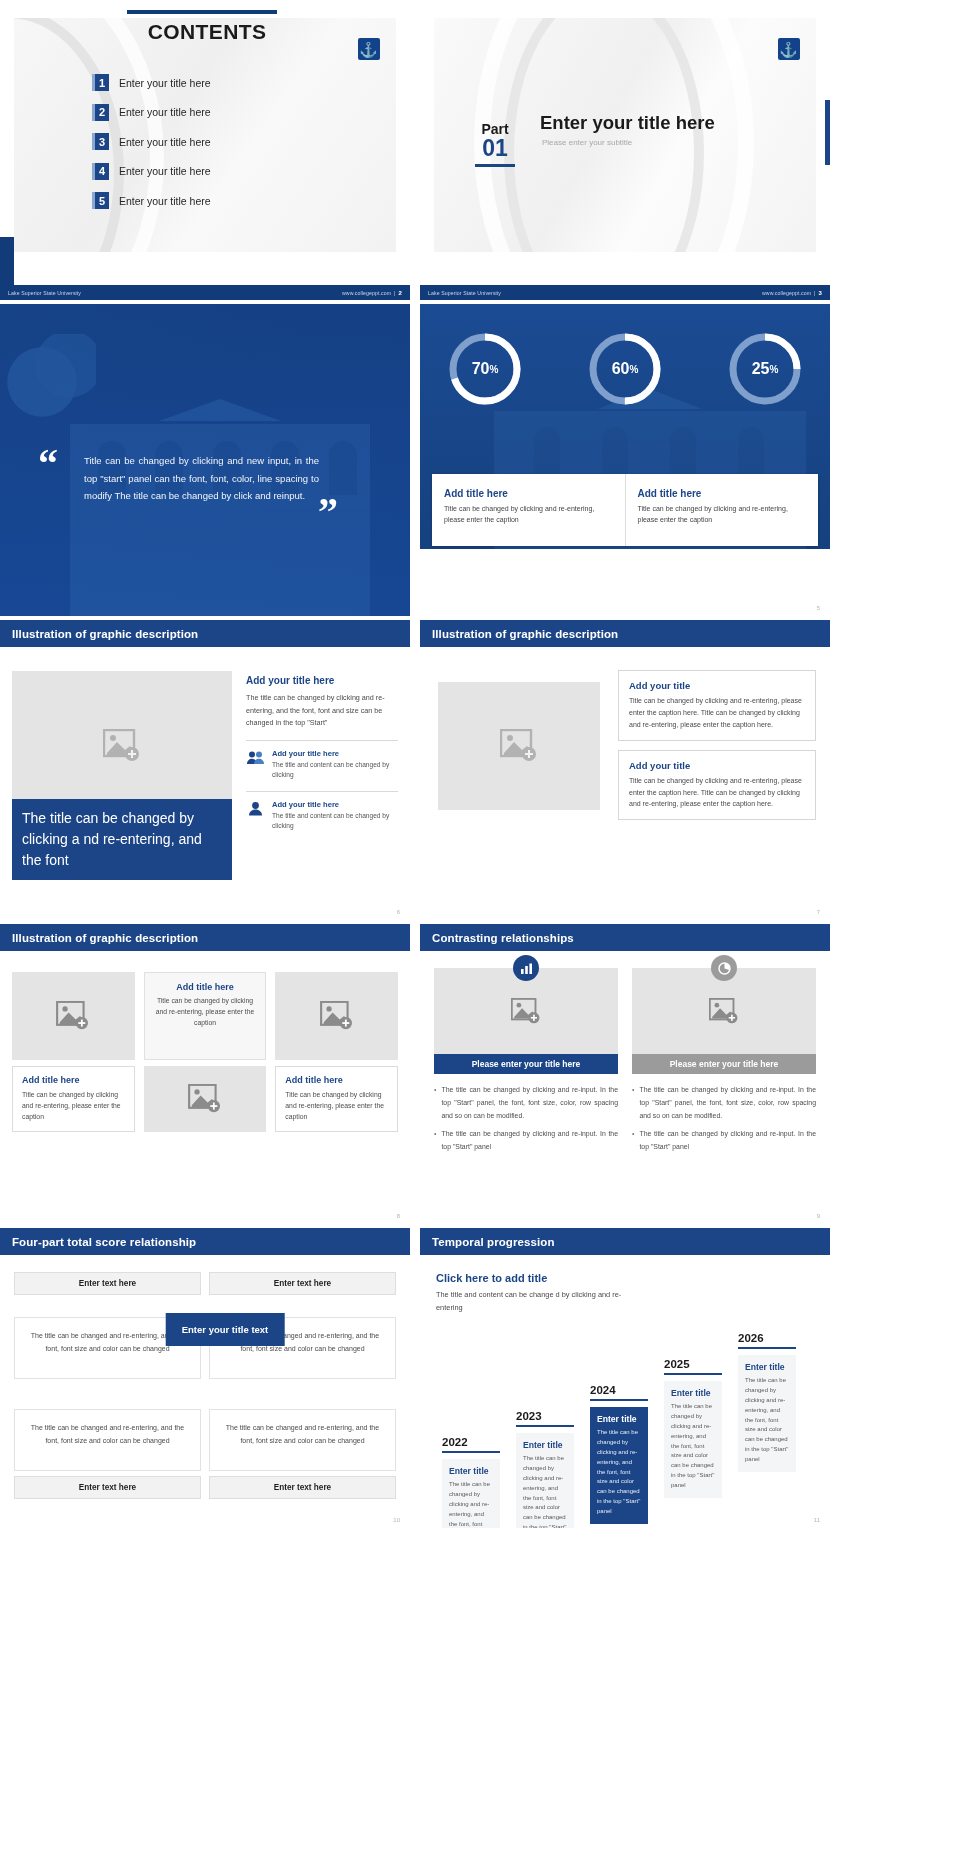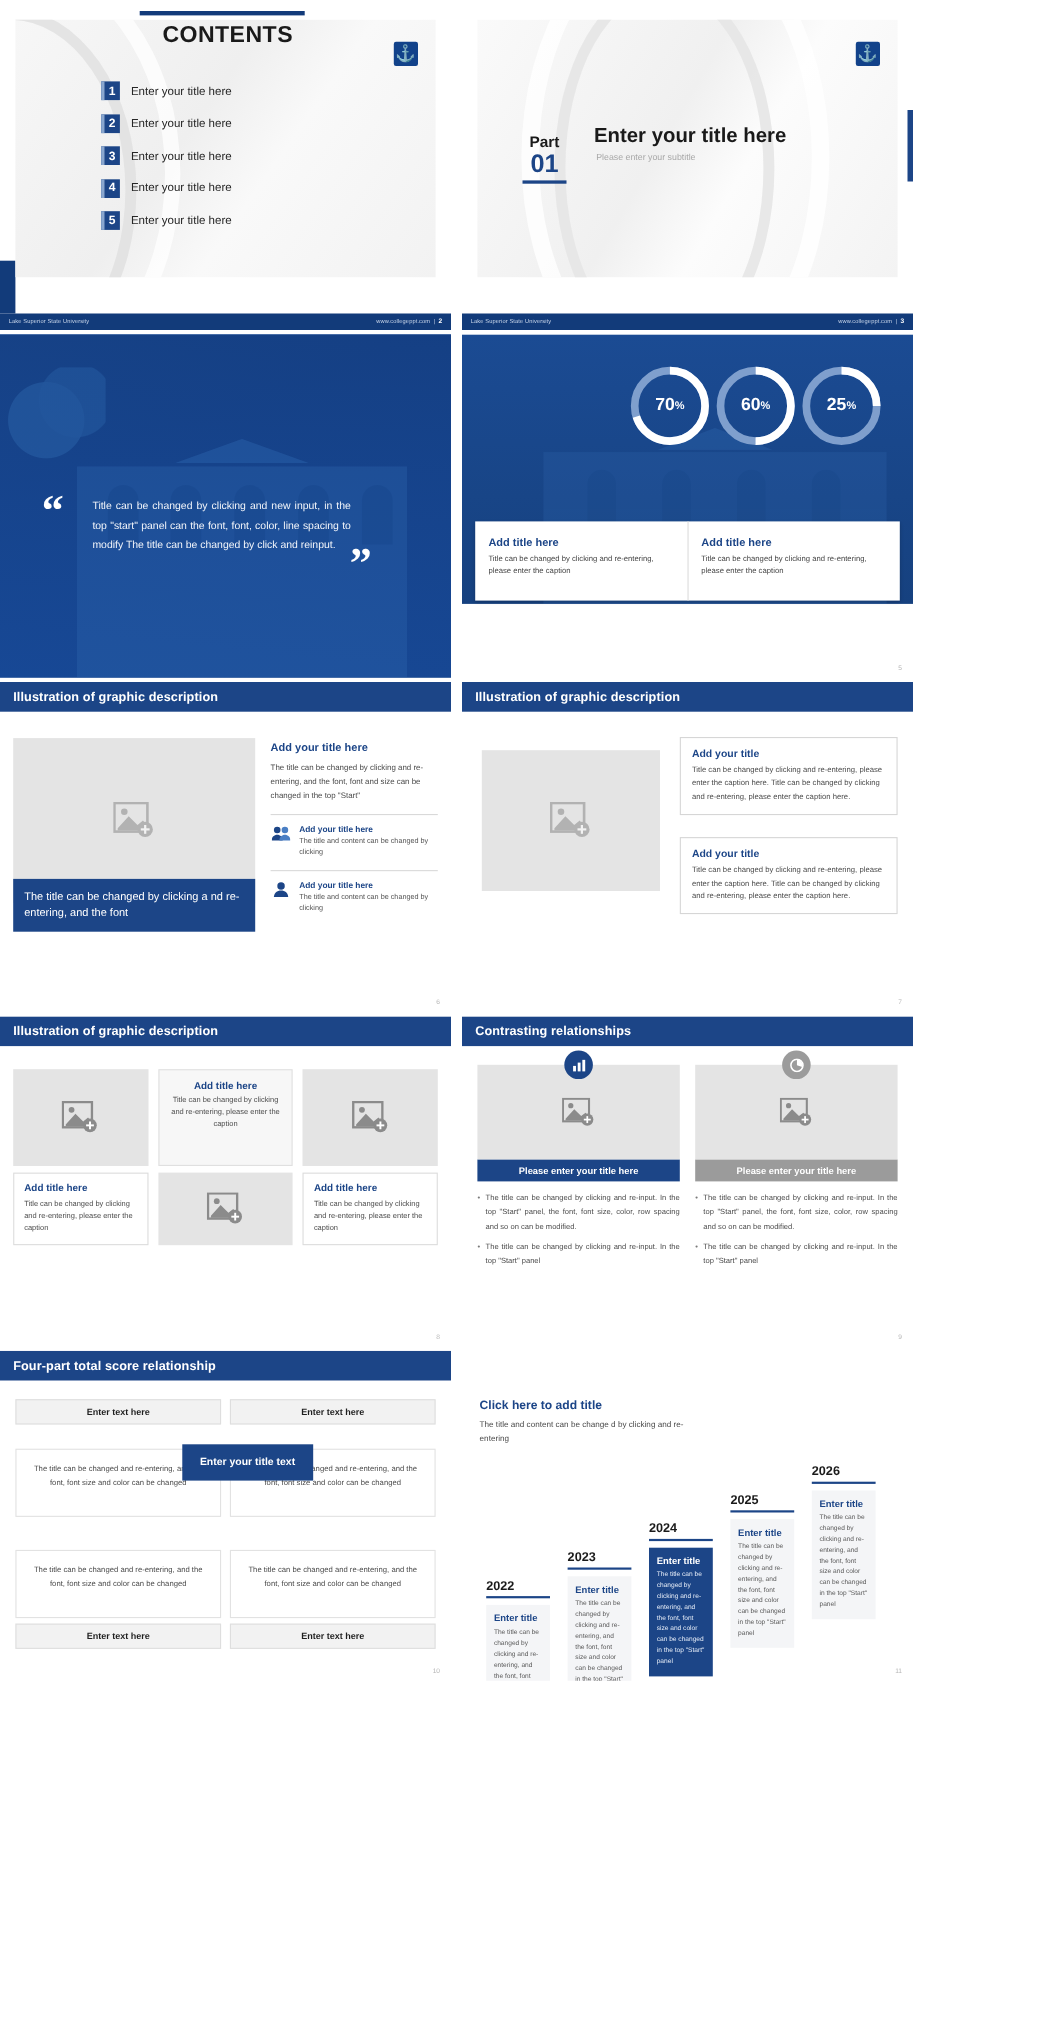--- a/index.html
+++ b/index.html
@@ -108,21 +108,21 @@
 
   
   .s5 { height: 312px; background: #fff; }
   .s5 .hero { position: absolute; left: 0; right: 0; top: 0; height: 245px;
       background: linear-gradient(180deg,#1b4b93,#16417f); overflow: hidden; }
   .s5 .hero .bldg { position: absolute; left: 60px; right: 10px; top: 85px; bottom: 0; opacity: .22; }
   .s5 .hero .roof { position: absolute; left: 28%; right: 28%; top: 0; height: 20px;
       background: #3c7ac4; clip-path: polygon(15% 100%, 50% 0, 85% 100%); }
   .s5 .hero .body { position: absolute; left: 4%; right: 4%; top: 22px; bottom: 0; background: #3670b8; }
   .s5 .hero .arch { position: absolute; top: 38px; width: 26px; height: 50px; background: #2a5fa3; border-radius: 13px 13px 0 0; }
-  .s5 .donuts { position: absolute; left: 0; right: 0; top: 26px; display: flex; justify-content: flex-end; padding: 0 26px; }
+  .s5 .donuts { position: absolute; left: 0; right: 0; top: 26px; display: flex; justify-content: space-between; padding: 0 26px; }
   .s5 .donut { position: relative; width: 78px; height: 78px; }
   .s5 .donut .lbl {
     position: absolute; inset: 0; display: flex; align-items: center; justify-content: center;
     color: #fff; font-weight: bold; font-size: 16px;
   }
   .s5 .donut .lbl small { font-size: 10px; font-weight: bold; }
   .s5 .cards {
     position: absolute; left: 12px; right: 12px; top: 170px; height: 72px;
     background: #fff; display: flex; box-shadow: 0 1px 3px rgba(0,0,0,.22);
   }
@@ -130,36 +130,36 @@
   .s5 .cards .c + .c { border-left: 1px solid #dcdcdc; }
   .s5 .cards h4 { font-size: 10px; color: #1c4587; margin-bottom: 5px; }
   .s5 .cards p { font-size: 7px; color: #444; line-height: 1.55; }
 
   
   .s6 { height: 300px; }
   .s6 .body { position: absolute; left: 0; right: 0; top: 27px; bottom: 0; }
   .s6 .imgbox { position: absolute; left: 12px; top: 24px; width: 220px; height: 150px; }
   .s6 .caption {
     position: absolute; left: 12px; top: 152px; width: 220px; padding: 9px 10px;
-    background: #1c4587; color: #fff; font-size: 10px; line-height: 1.5;
+    background: #1c4587; color: #fff; font-size: 14px; line-height: 1.5;
   }
   .s6 .right { position: absolute; left: 246px; right: 12px; top: 28px; }
   .s6 .right h3 { font-size: 10px; color: #1c4587; margin-bottom: 6px; }
   .s6 .right p { font-size: 7.2px; color: #4a4a4a; line-height: 1.75; }
   .s6 .hr { height: 1px; background: #d9d9d9; margin: 10px 0 8px; }
   .s6 .frow { display: flex; gap: 8px; margin-bottom: 8px; }
   .s6 .fic { width: 18px; height: 18px; display: flex; align-items: center; justify-content: center; flex: none; }
   .s6 .frow h5 { font-size: 7.6px; color: #1c4587; margin-bottom: 2px; }
   .s6 .frow p { font-size: 6.6px; color: #555; line-height: 1.6; }
 
   
   .s7 { height: 300px; }
   .s7 .imgbox { position: absolute; left: 18px; top: 62px; width: 162px; height: 128px; }
   .s7 .col { position: absolute; left: 198px; right: 14px; top: 50px; }
-  .s7 .bx { border: 1px solid #d6d6d6; padding: 9px 10px; margin-bottom: 20px; }
+  .s7 .bx { border: 1px solid #d6d6d6; padding: 9px 10px; margin-bottom: 9px; }
   .s7 .bx h3 { font-size: 9.5px; color: #1c4587; margin-bottom: 4px; }
   .s7 .bx p { font-size: 7px; color: #4a4a4a; line-height: 1.7; }
 
   
   .s8 { height: 300px; }
   .s8 .grid { position: absolute; left: 12px; right: 12px; top: 48px; display: flex; gap: 9px; }
   .s8 .cell { flex: 1; }
   .s8 .tile { background: #e4e4e4; display: flex; align-items: center; justify-content: center; }
   .s8 .tbox { border: 1px solid #dcdcdc; padding: 8px 9px; }
   .s8 .tbox h4 { font-size: 9px; color: #1c4587; margin-bottom: 4px; }
@@ -589,20 +589,21 @@
         <div class="hdr" style="margin-top:5px">
           <div>Enter text here</div>
           <div>Enter text here</div>
         </div>
       </div>
       <div class="center">Enter your title text</div>
       <div class="pgnum-plain">10</div>
     </div>
 
     <div class="slide s11 pad-r">
+      <div class="band">Temporal progression</div>
       <div class="lead">
         <h3>Click here to add title</h3>
         <p>The title and content can be change d by clicking and re-entering</p>
       </div>
       <div class="steps">
         <div class="step" style="left:8px;top:108px">
           <div class="yr">2022</div>
           <div class="ruler"></div>
           <div class="sbox">
             <h5>Enter title</h5>

